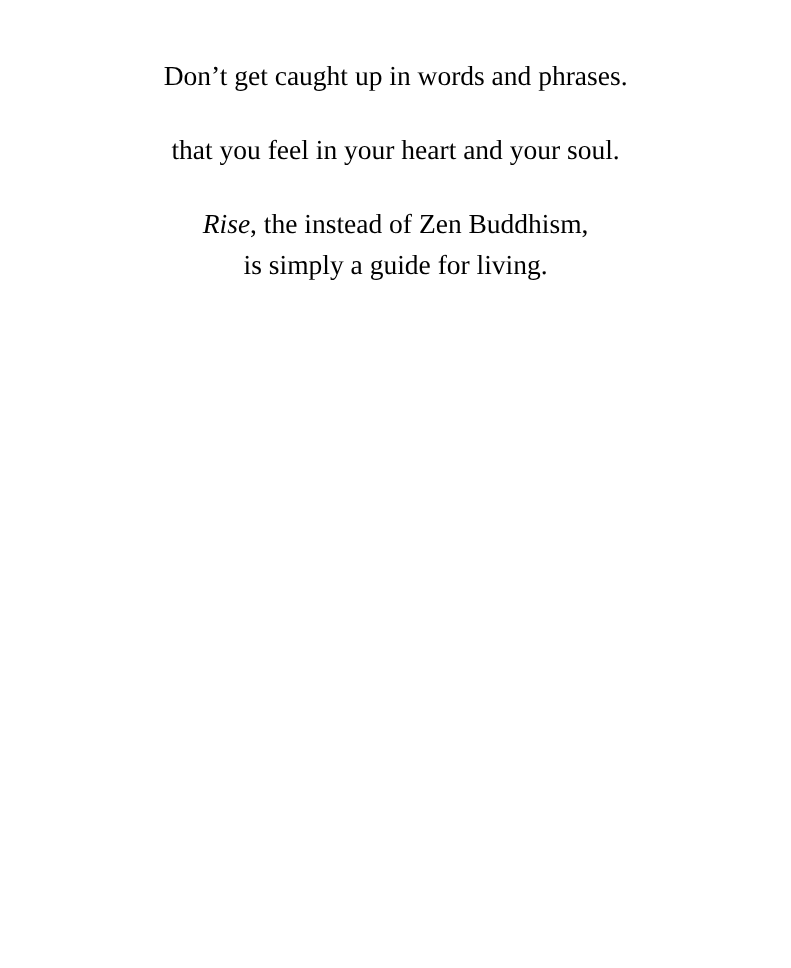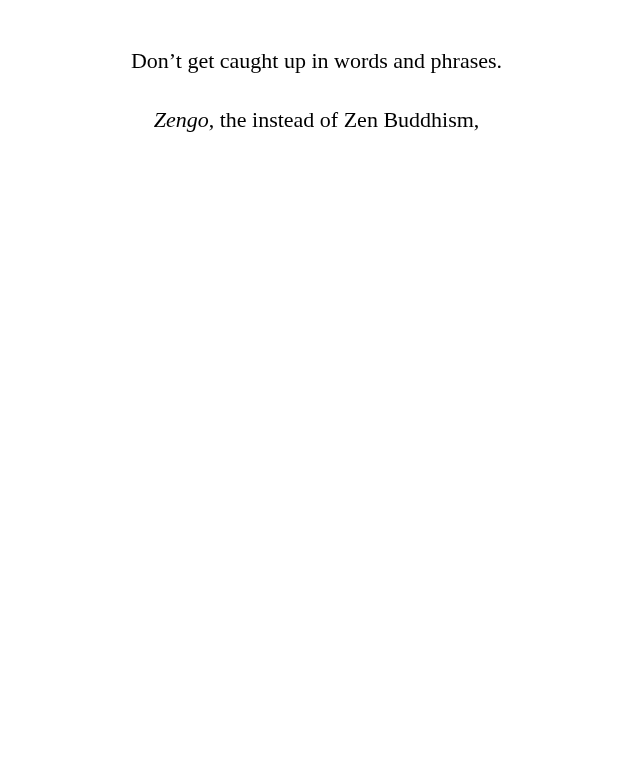--- a/index.html
+++ b/index.html
@@ -38,19 +38,21 @@
 </head>
 <body>
 
 <div class="page">
 
   <div class="stanza">
     <div class="line">Don’t get caught up in words and phrases.</div>
   </div>
 
   <div class="stanza">
+    <div class="line">that you feel in your heart and your soul.</div>
   </div>
 
   <div class="stanza">
-    <div class="line"><span class="italic">Zengo</span><span>, the instead of Zen Buddhism,</span></div>
+    <div class="line"><span class="italic">Rise</span><span>, the instead of Zen Buddhism,</span></div>
+    <div class="line">is simply a guide for living.</div>
   </div>
 
 </div>
 
 </body></html>

